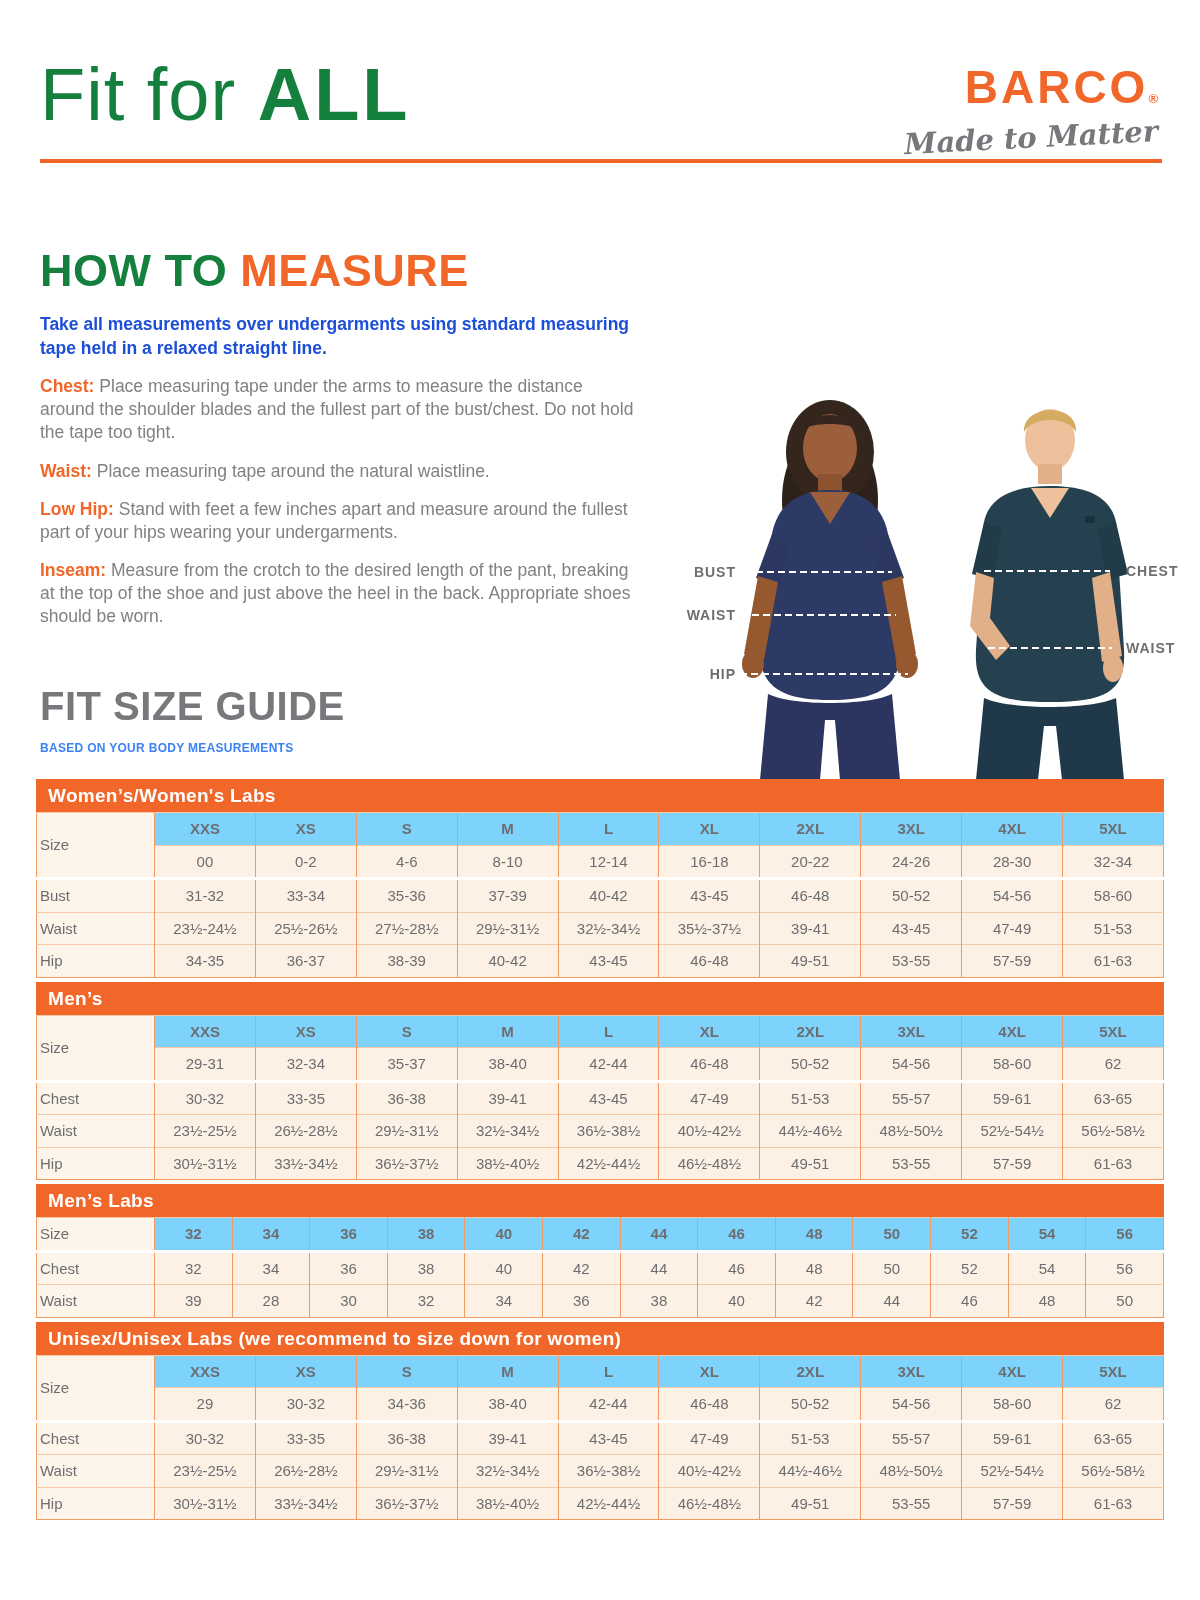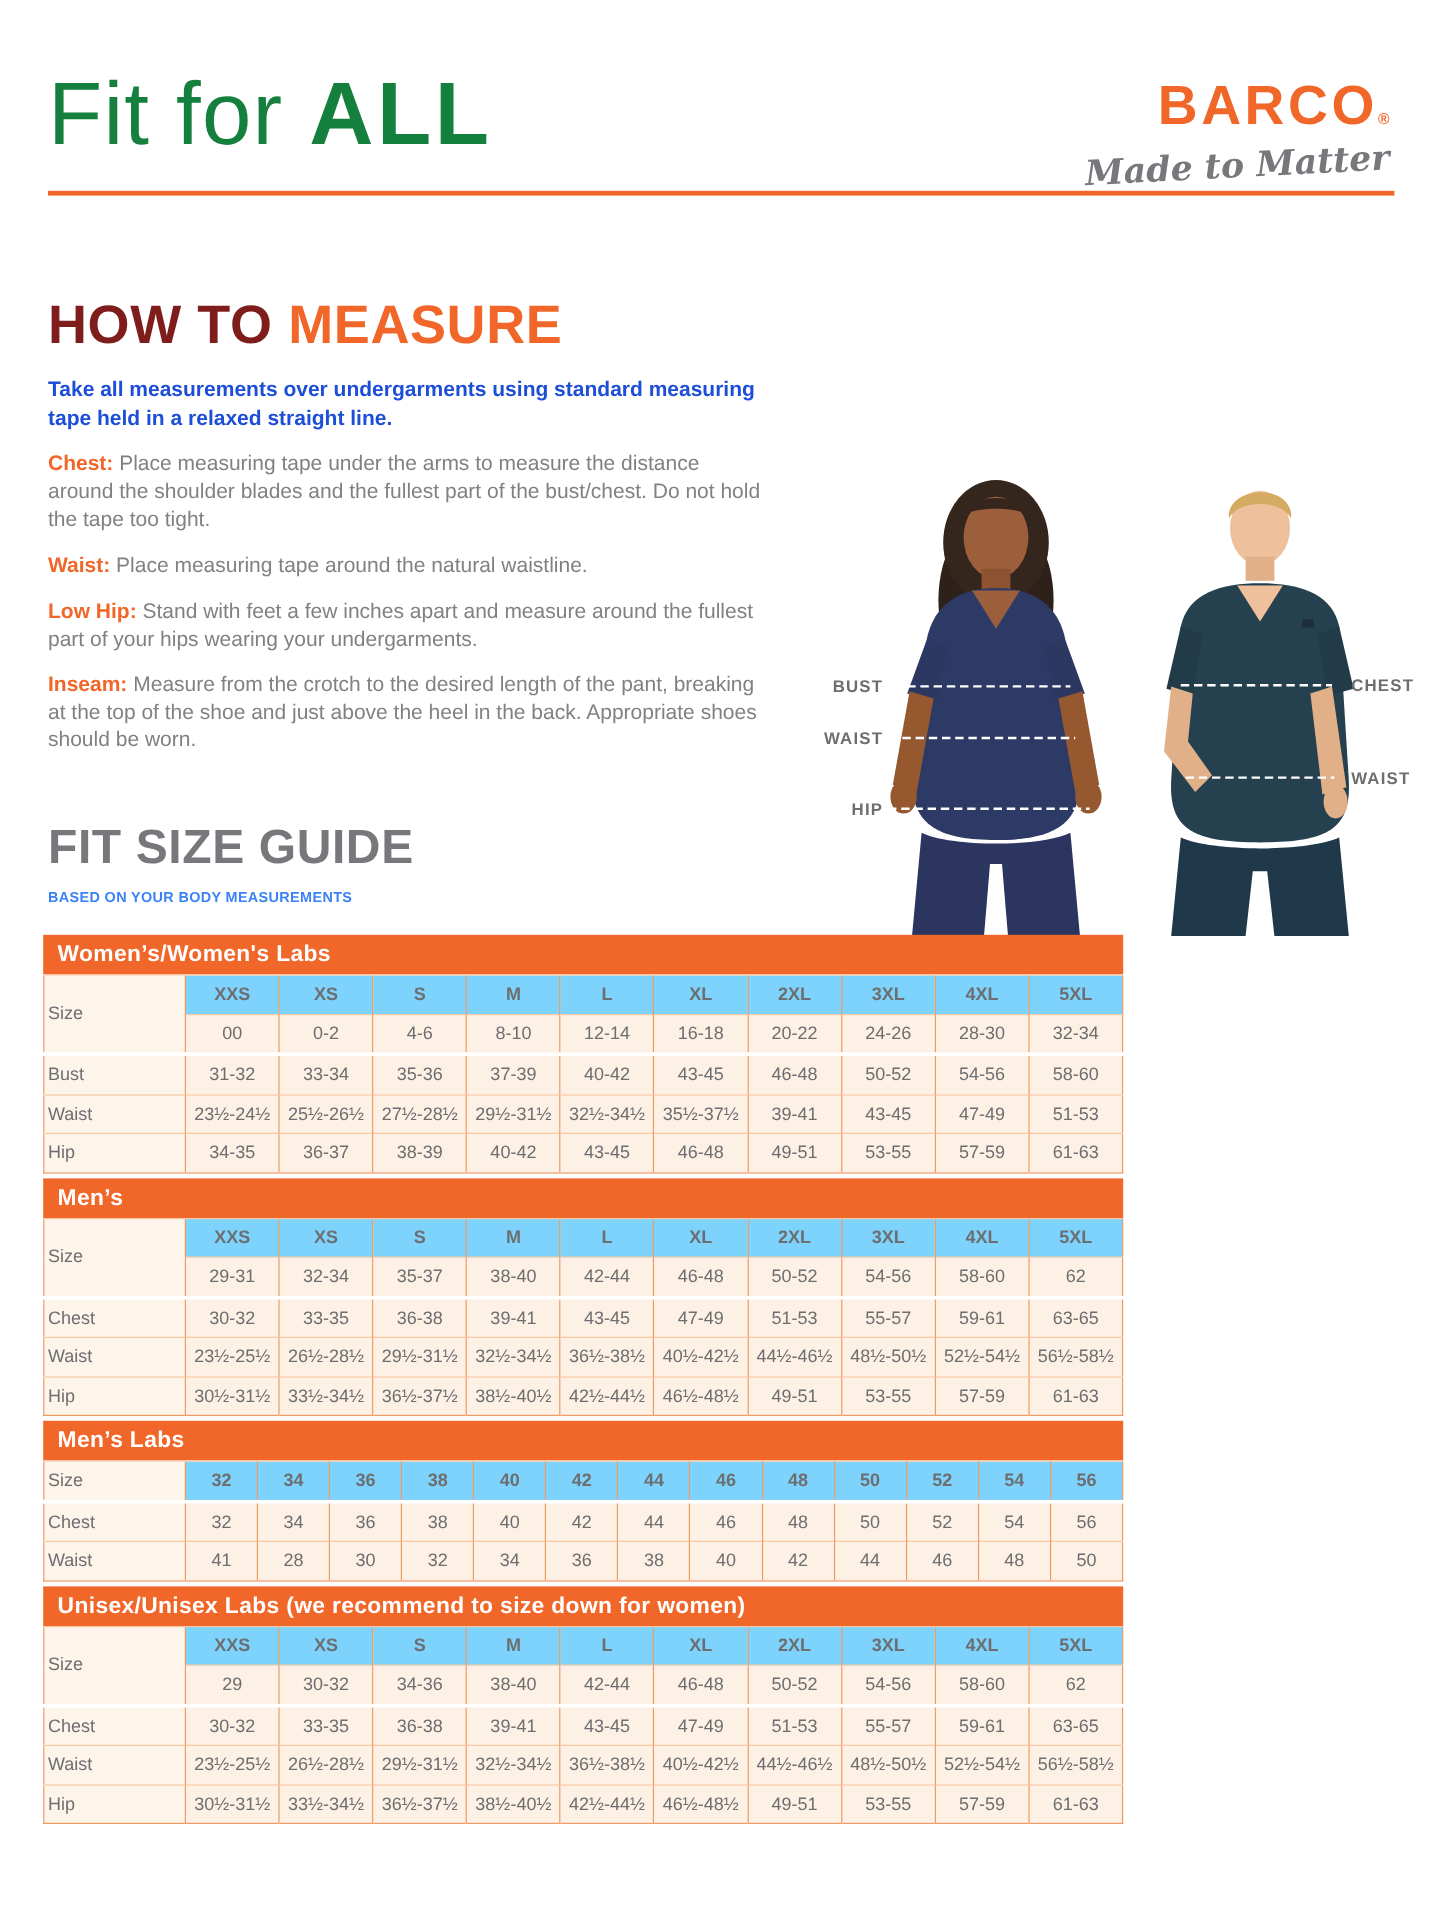--- a/index.html
+++ b/index.html
@@ -12,35 +12,35 @@
   .main-title .bold  { font-weight:bold; letter-spacing:3px; }
   .logo { position:absolute; right:42px; top:64px; text-align:right; }
   .logo-line { font-size:46px; font-weight:bold; color:#f1672a; letter-spacing:3px; line-height:1; }
   .logo-reg { font-size:13px; font-weight:bold; color:#f1672a; letter-spacing:0; }
   .logo-tagline { font-family:"DejaVu Serif", serif; font-style:italic; font-weight:bold; font-size:29px; color:#77787b; margin-top:4px; transform:rotate(-3deg); transform-origin:right center; }
   .rule { position:absolute; left:40px; right:38px; top:159px; height:4px; background:#f1672a; }
 
   
   .htm { position:absolute; left:40px; top:248px; width:600px; }
   .htm-title { font-size:45px; font-weight:bold; letter-spacing:0.5px; line-height:1; }
-  .htm-title .gray { color:#7f1d1d; } .htm-title .orange { color:#f1672a; }
+  .htm-title .gray { color:#15803d; } .htm-title .orange { color:#f1672a; }
   .htm-intro { margin-top:20px; font-size:17.5px; font-weight:bold; color:#1d4ed8; line-height:1.35; }
   .htm-item { margin-top:15px; font-size:17.5px; color:#808184; line-height:1.32; }
   .htm-term { color:#f1672a; font-weight:bold; }
 
   
   .models { position:absolute; left:640px; top:388px; width:560px; height:392px; }
   .models svg { display:block; }
 
   
   .fsg-title { position:absolute; left:40px; top:686px; font-size:40px; font-weight:bold; color:#77787b; letter-spacing:0.5px; line-height:1; }
   .fsg-subtitle { position:absolute; left:40px; top:742px; font-size:12px; font-weight:bold; color:#3b82f6; letter-spacing:0.3px; line-height:1; }
 
   
-  .tables { position:absolute; left:36px; top:779px; width:900px; }
+  .tables { position:absolute; left:36px; top:779px; width:1128px; }
   .size-table { margin-bottom:4px; }
   .table-banner { background:#f1672a; color:#ffffff; font-weight:bold; font-size:19px; padding:6px 12px 5px 12px; letter-spacing:0.3px; }
   table.grid { width:100%; border-collapse:collapse; table-layout:fixed; border:1px solid #f19a63; }
   table.grid th, table.grid td {
     font-size:15px; color:#6d6e71; text-align:center; font-weight:normal;
     padding:8px 3px 7px 3px; line-height:1.1;
     border-left:1px solid #f19a63; border-top:1px solid #f7c8a4;
   }
   table.grid th.corner-cell, table.grid th.row-label {
     text-align:left; background:#fdf4ea; border-left:none;
@@ -353,21 +353,21 @@
               <td class="data-cell">44</td>
               <td class="data-cell">46</td>
               <td class="data-cell">48</td>
               <td class="data-cell">50</td>
               <td class="data-cell">52</td>
               <td class="data-cell">54</td>
               <td class="data-cell">56</td>
             </tr>
             <tr>
               <th class="row-label">Waist</th>
-              <td class="data-cell">41</td>
+              <td class="data-cell">39</td>
               <td class="data-cell">28</td>
               <td class="data-cell">30</td>
               <td class="data-cell">32</td>
               <td class="data-cell">34</td>
               <td class="data-cell">36</td>
               <td class="data-cell">38</td>
               <td class="data-cell">40</td>
               <td class="data-cell">42</td>
               <td class="data-cell">44</td>
               <td class="data-cell">46</td>

